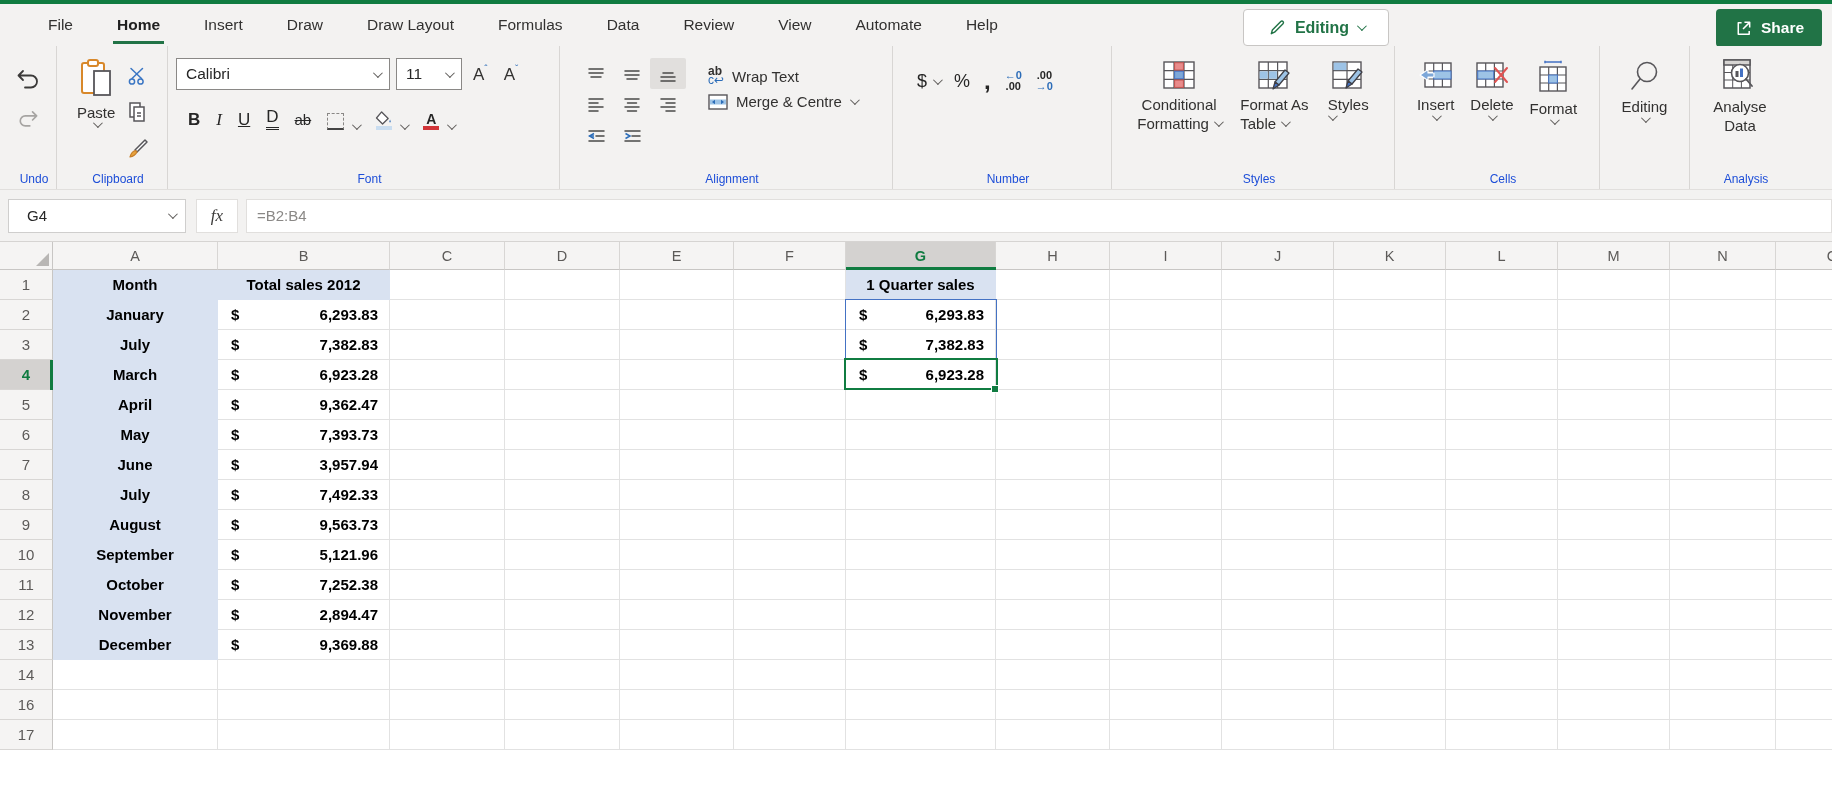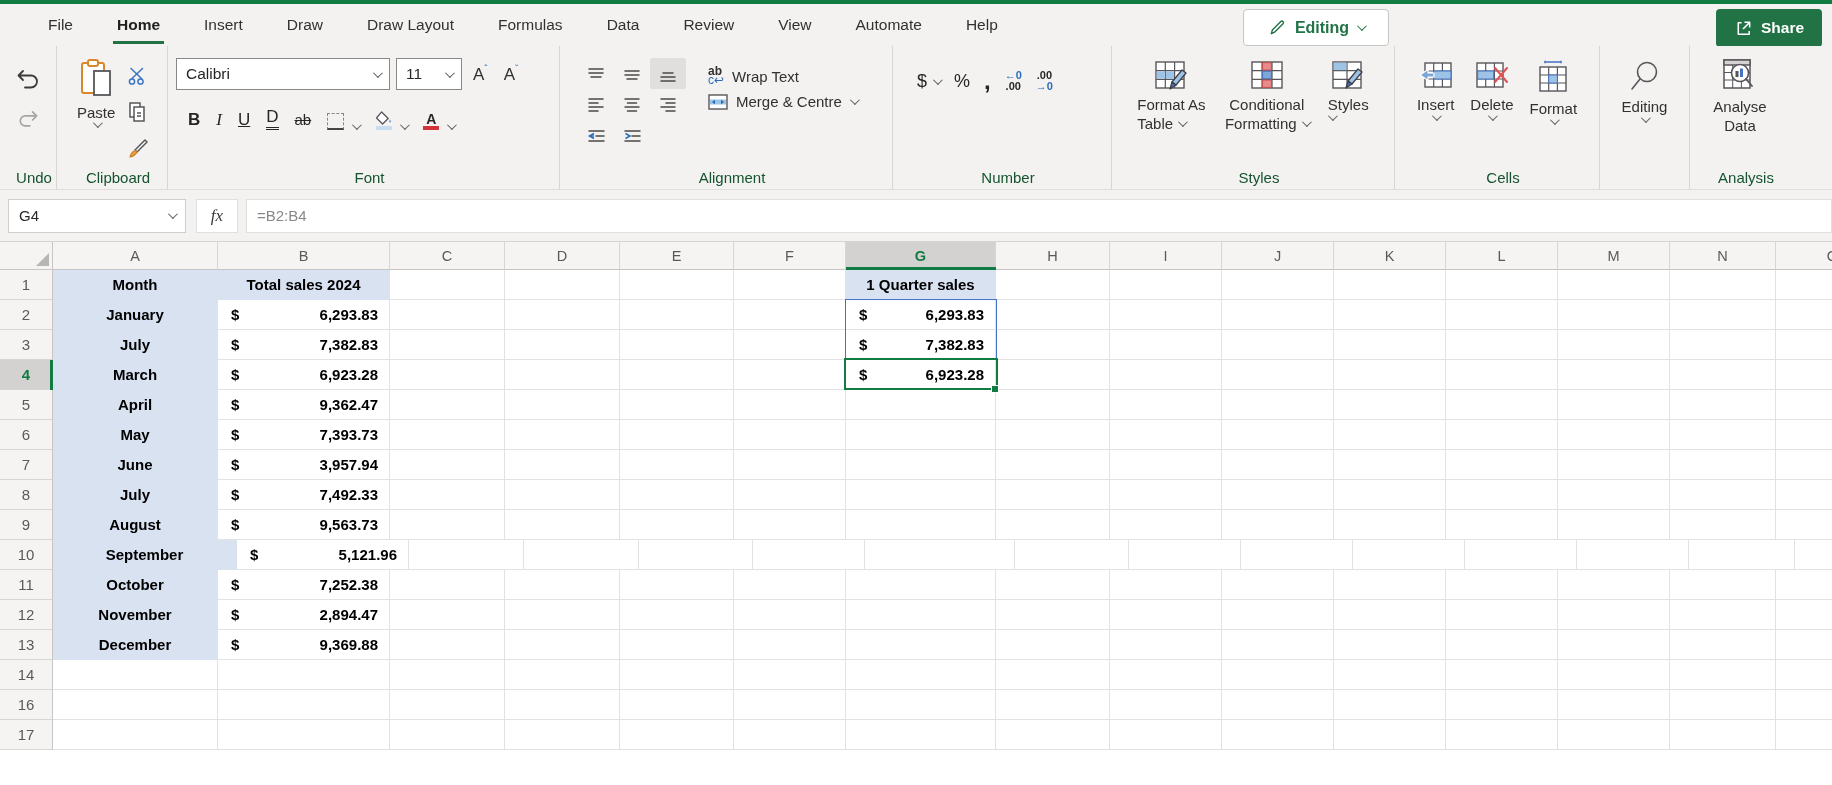--- a/index.html
+++ b/index.html
@@ -19,21 +19,21 @@
   .editing-pill { position:absolute; left:1243px; top:5px; width:146px; height:37px; background:#fff;
     border:1px solid #c8c6c4; border-radius:4px; display:flex; align-items:center; justify-content:center; gap:8px; cursor:pointer; }
   .editing-pill .lbl { color:#217346; font-weight:700; font-size:16px; }
   .share-btn { position:absolute; left:1716px; top:5px; width:106px; height:38px; background:#217346; border-radius:4px;
     display:flex; align-items:center; justify-content:center; gap:8px; color:#fff; font-weight:700; font-size:15.5px; cursor:pointer; }
 
   
   .ribbon { position:relative; height:144px; display:flex; background:#f3f2f1; border-bottom:1px solid #e1dfdd; }
   .rib-group { position:relative; border-right:1px solid #d8d6d4; padding:12px 6px 22px; }
   .rib-group:last-child { border-right:none; }
-  .rib-label { position:absolute; bottom:3px; left:12px; right:0; text-align:center; font-size:15px; color:#14532d; white-space:nowrap; }
+  .rib-label { position:absolute; bottom:3px; left:12px; right:0; text-align:center; font-size:12px; color:#1d4ed8; white-space:nowrap; }
   .chev { display:inline-block; width:7px; height:7px; border-right:1.6px solid #605e5c; border-bottom:1.6px solid #605e5c; transform:rotate(45deg) translateY(-2px); }
   .chev.green { border-color:#217346; }
   .icon-stroke { stroke:#4a4a48; fill:none; stroke-width:1.5; stroke-linecap:round; stroke-linejoin:round; }
 
   .g-undo { width:57px; display:flex; flex-direction:column; align-items:center; gap:14px; padding-top:22px; }
   .g-clip { width:111px; display:flex; }
   .paste-big { display:flex; flex-direction:column; align-items:center; margin-left:14px; cursor:pointer; }
   .paste-big .t { font-size:15px; color:#323130; margin-top:4px; }
   .clip-col { display:flex; flex-direction:column; gap:11px; margin-left:12px; padding-top:8px; }
   .clip-col > div { cursor:pointer; }
@@ -81,21 +81,21 @@
 
   .g-cells { width:205px; display:flex; justify-content:space-evenly; padding-top:14px; }
   .g-edit  { width:90px; display:flex; justify-content:center; padding-top:14px; }
   .g-analysis { width:100px; display:flex; justify-content:center; padding-top:12px; }
   .g-start { width:100px; padding-top:14px; }
   .rib-label.left { text-align:left; padding-left:8px; }
 
   
   .fbar { height:52px; background:#f3f2f1; border-bottom:1px solid #d6d4d2; display:flex; align-items:center; padding:0 0 0 8px; }
   .namebox { width:178px; height:34px; background:#fff; border:1px solid #cfcecd; display:flex; align-items:center; justify-content:space-between; padding:0 10px; }
-  .namebox .v { font-size:15px; color:#262626; }
+  .namebox .v { font-size:15px; color:#262626;margin-left:8px; }
   .fxbox { width:42px; height:34px; background:#fff; border:1px solid #e1dfdd; margin-left:10px; display:flex; align-items:center; justify-content:center;
     font-family:"Liberation Serif","DejaVu Serif",serif; font-style:italic; font-size:17px; color:#3b3a39; cursor:pointer; }
   .finput { flex:1; height:34px; background:#fff; border:1px solid #e1dfdd; margin-left:8px; display:flex; align-items:center; padding-left:10px;
     font-size:15px; color:#8a8886; }
 
   
   .grid { position:relative; width:1832px; height:543px; background:#fff; overflow:hidden; }
   .g-row { display:flex; height:30px; }
   .g-row.g-head { height:28px; }
   .corner { position:relative; width:53px; background:#f5f4f3; border-right:1px solid #c8c6c4; border-bottom:1px solid #c8c6c4; flex:none; }
@@ -318,47 +318,47 @@
         <span class="sym comma">,</span>
         <span class="dec-ic"><span class="bl">←0</span><br><span>.00</span></span>
         <span class="dec-ic"><span>.00</span><br><span class="bl">→0</span></span>
       </div>
       <div class="rib-label">Number</div>
     </div>
 
     <div class="rib-group g-styles">
       <div class="big-btn">
         <svg width="34" height="30" viewBox="0 0 34 30">
+          <rect x="2" y="2" width="30" height="26" fill="#fff" stroke="#57565a" stroke-width="1.4"></rect>
+          <path d="M12 2 V28 M22 2 V28 M2 10.7 H32 M2 19.4 H32" stroke="#57565a" stroke-width="1.2"></path>
+          <rect x="12.6" y="2.7" width="8.8" height="7.4" fill="#e98b8b" stroke="#c0504d"></rect>
+          <rect x="12.6" y="11.3" width="8.8" height="7.4" fill="#7da7d8" stroke="#4472c4"></rect>
+          <rect x="12.6" y="20" width="8.8" height="7.4" fill="#e98b8b" stroke="#c0504d"></rect>
+        </svg>
+        <span class="t">
+          <span>Conditional</span><br>
+          <span class="withchev">
+              <span>Formatting</span>
+              <span class="chev"></span>
+            </span>
+        </span>
+      </div>
+      <div class="big-btn">
+        <svg width="34" height="30" viewBox="0 0 34 30">
           <rect x="2" y="2" width="28" height="26" fill="#fff" stroke="#57565a" stroke-width="1.4"></rect>
           <path d="M11.3 2 V28 M20.6 2 V28 M2 10.7 H30 M2 19.4 H30" stroke="#57565a" stroke-width="1.2"></path>
           <rect x="2.7" y="11.3" width="8" height="7.4" fill="#9dc3e6"></rect>
           <rect x="11.9" y="11.3" width="8" height="7.4" fill="#9dc3e6"></rect>
           <path d="M18 22 L28 10 L32 13 L22 25 Z" fill="#9dc3e6" stroke="#3f3f46" stroke-width="1.3" stroke-linejoin="round"></path>
           <path d="M18 22 L16 29 L22 25 Z" fill="#4472c4" stroke="#3f3f46" stroke-width="1.3" stroke-linejoin="round"></path>
         </svg>
         <span class="t">
           <span>Format As</span><br>
           <span class="withchev">
               <span>Table</span>
-              <span class="chev"></span>
-            </span>
-        </span>
-      </div>
-      <div class="big-btn">
-        <svg width="34" height="30" viewBox="0 0 34 30">
-          <rect x="2" y="2" width="30" height="26" fill="#fff" stroke="#57565a" stroke-width="1.4"></rect>
-          <path d="M12 2 V28 M22 2 V28 M2 10.7 H32 M2 19.4 H32" stroke="#57565a" stroke-width="1.2"></path>
-          <rect x="12.6" y="2.7" width="8.8" height="7.4" fill="#e98b8b" stroke="#c0504d"></rect>
-          <rect x="12.6" y="11.3" width="8.8" height="7.4" fill="#7da7d8" stroke="#4472c4"></rect>
-          <rect x="12.6" y="20" width="8.8" height="7.4" fill="#e98b8b" stroke="#c0504d"></rect>
-        </svg>
-        <span class="t">
-          <span>Conditional</span><br>
-          <span class="withchev">
-              <span>Formatting</span>
               <span class="chev"></span>
             </span>
         </span>
       </div>
       <div class="big-btn">
         <svg width="34" height="30" viewBox="0 0 34 30">
           <rect x="2" y="2" width="28" height="26" fill="#fff" stroke="#57565a" stroke-width="1.4"></rect>
           <path d="M2 10.7 H30 M2 19.4 H30 M16 2 V28" stroke="#57565a" stroke-width="1.2"></path>
           <rect x="2.7" y="2.7" width="12.6" height="7.4" fill="#9dc3e6"></rect>
           <path d="M17 21 L27 9 L31 12 L21 24 Z" fill="#9dc3e6" stroke="#3f3f46" stroke-width="1.3" stroke-linejoin="round"></path>
@@ -465,21 +465,21 @@
         <div class="col-h" style="width: 112px;">J</div>
         <div class="col-h" style="width: 112px;">K</div>
         <div class="col-h" style="width: 112px;">L</div>
         <div class="col-h" style="width: 112px;">M</div>
         <div class="col-h" style="width: 106px;">N</div>
         <div class="col-h" style="width: 114px;">O</div>
       </div>
       <div class="g-row">
         <div class="row-h">1</div>
         <div class="cell fill center" style="width: 165px;">Month</div>
-        <div class="cell fill center" style="width: 172px;">Total sales 2024</div>
+        <div class="cell fill center" style="width: 172px;">Total sales 2012</div>
         <div class="cell" style="width: 115px;"></div>
         <div class="cell" style="width: 115px;"></div>
         <div class="cell" style="width: 114px;"></div>
         <div class="cell" style="width: 112px;"></div>
         <div class="cell fill center" style="width: 150px;">1 Quarter sales</div>
         <div class="cell" style="width: 114px;"></div>
         <div class="cell" style="width: 112px;"></div>
         <div class="cell" style="width: 112px;"></div>
         <div class="cell" style="width: 112px;"></div>
         <div class="cell" style="width: 112px;"></div>
@@ -659,21 +659,21 @@
         <div class="cell" style="width: 112px;"></div>
         <div class="cell" style="width: 112px;"></div>
         <div class="cell" style="width: 112px;"></div>
         <div class="cell" style="width: 112px;"></div>
         <div class="cell" style="width: 112px;"></div>
         <div class="cell" style="width: 106px;"></div>
         <div class="cell" style="width: 114px;"></div>
       </div>
       <div class="g-row">
         <div class="row-h">10</div>
-        <div class="cell fill center" style="width: 184px; text-align: right;">September</div>
+        <div class="cell fill center" style="width: 165px; text-align: right;">September</div>
         <div class="cell acct" style="width: 172px;">
           <span>$</span>
           <span>5,121.96</span>
         </div>
         <div class="cell" style="width: 115px;"></div>
         <div class="cell" style="width: 115px;"></div>
         <div class="cell" style="width: 114px;"></div>
         <div class="cell" style="width: 112px;"></div>
         <div class="cell" style="width: 150px;"></div>
         <div class="cell" style="width: 114px;"></div>

